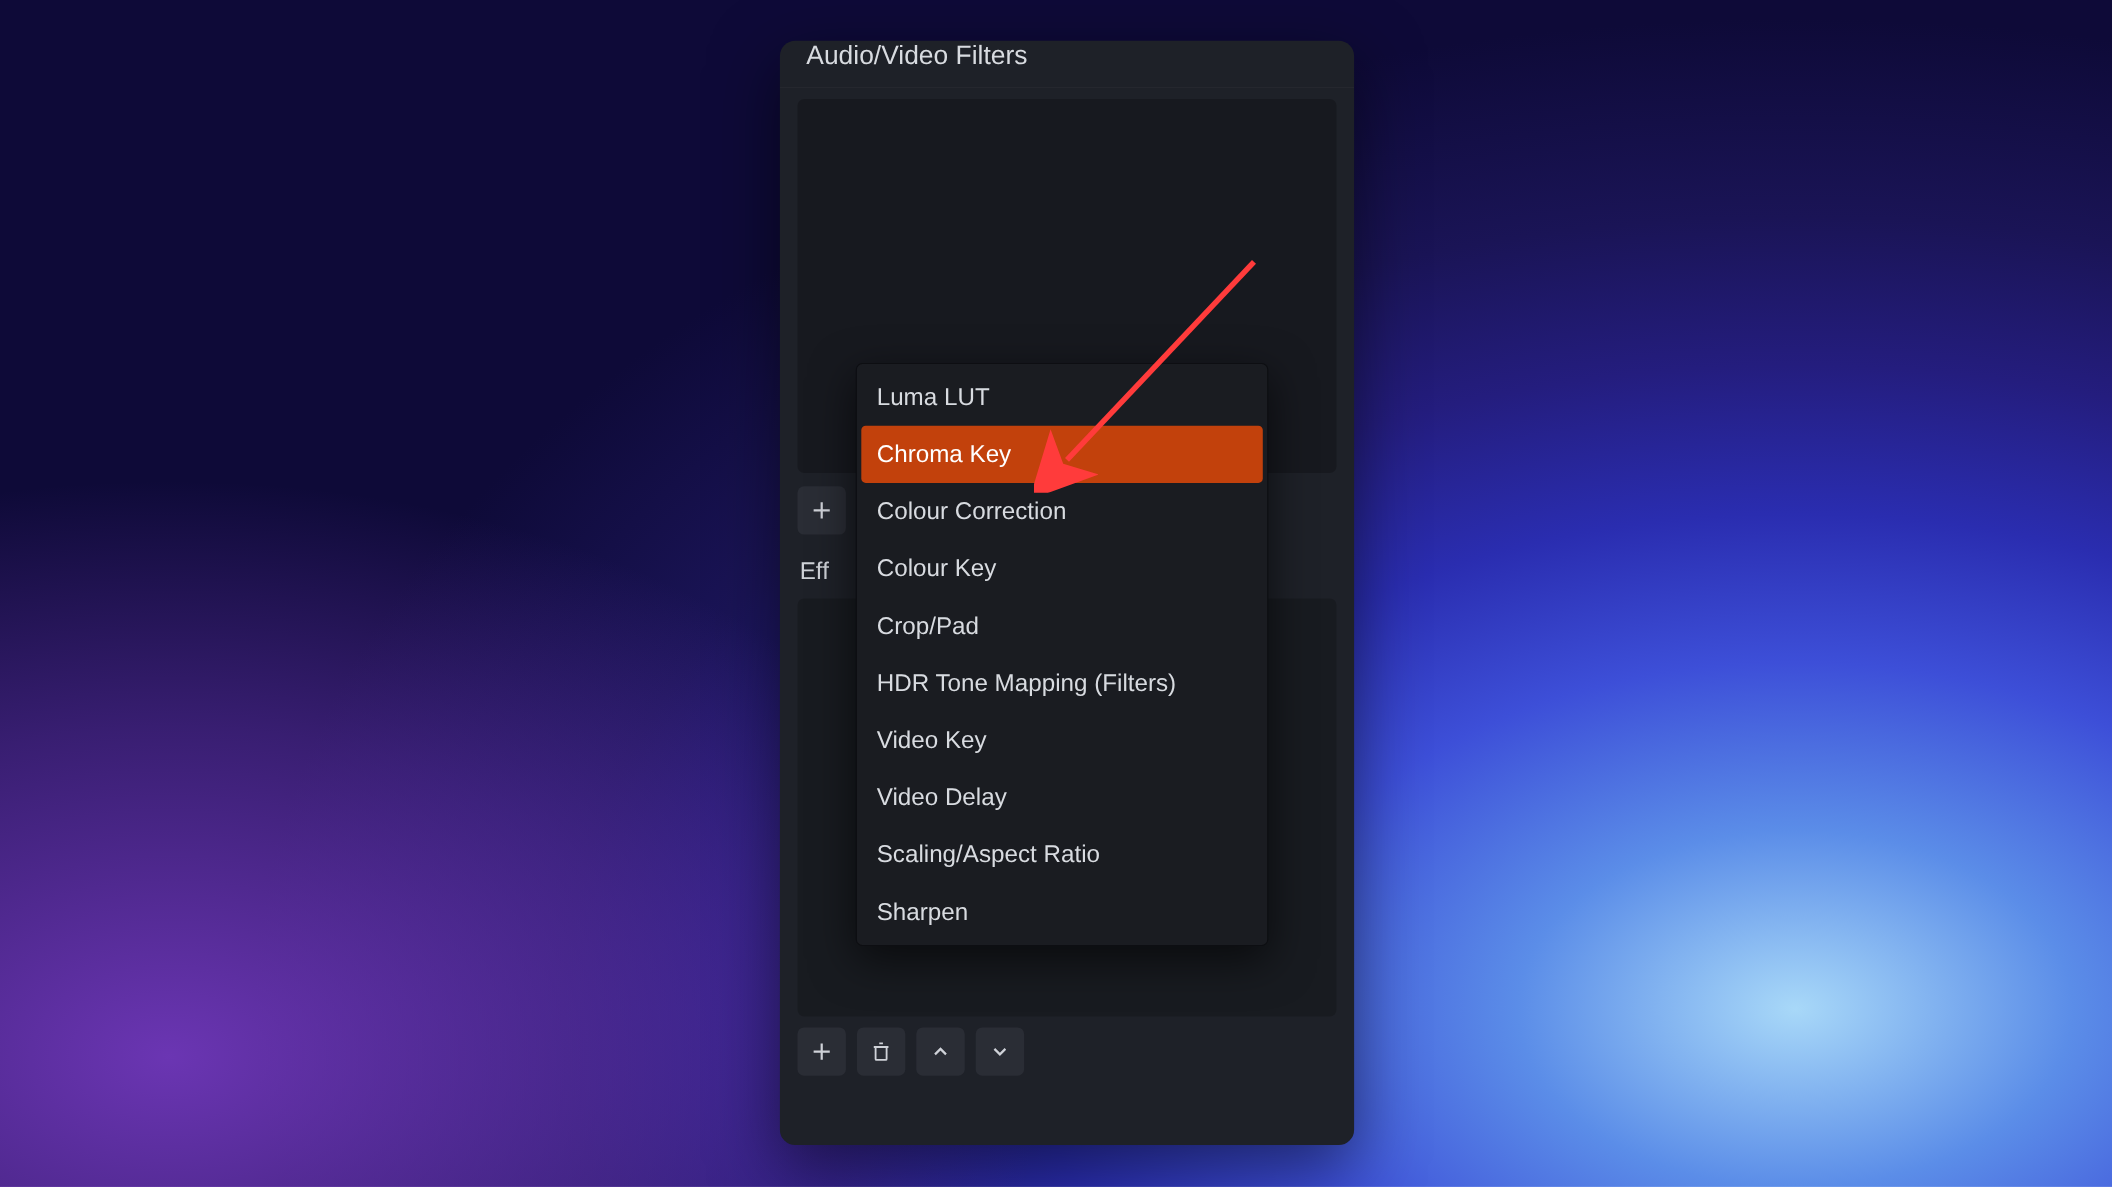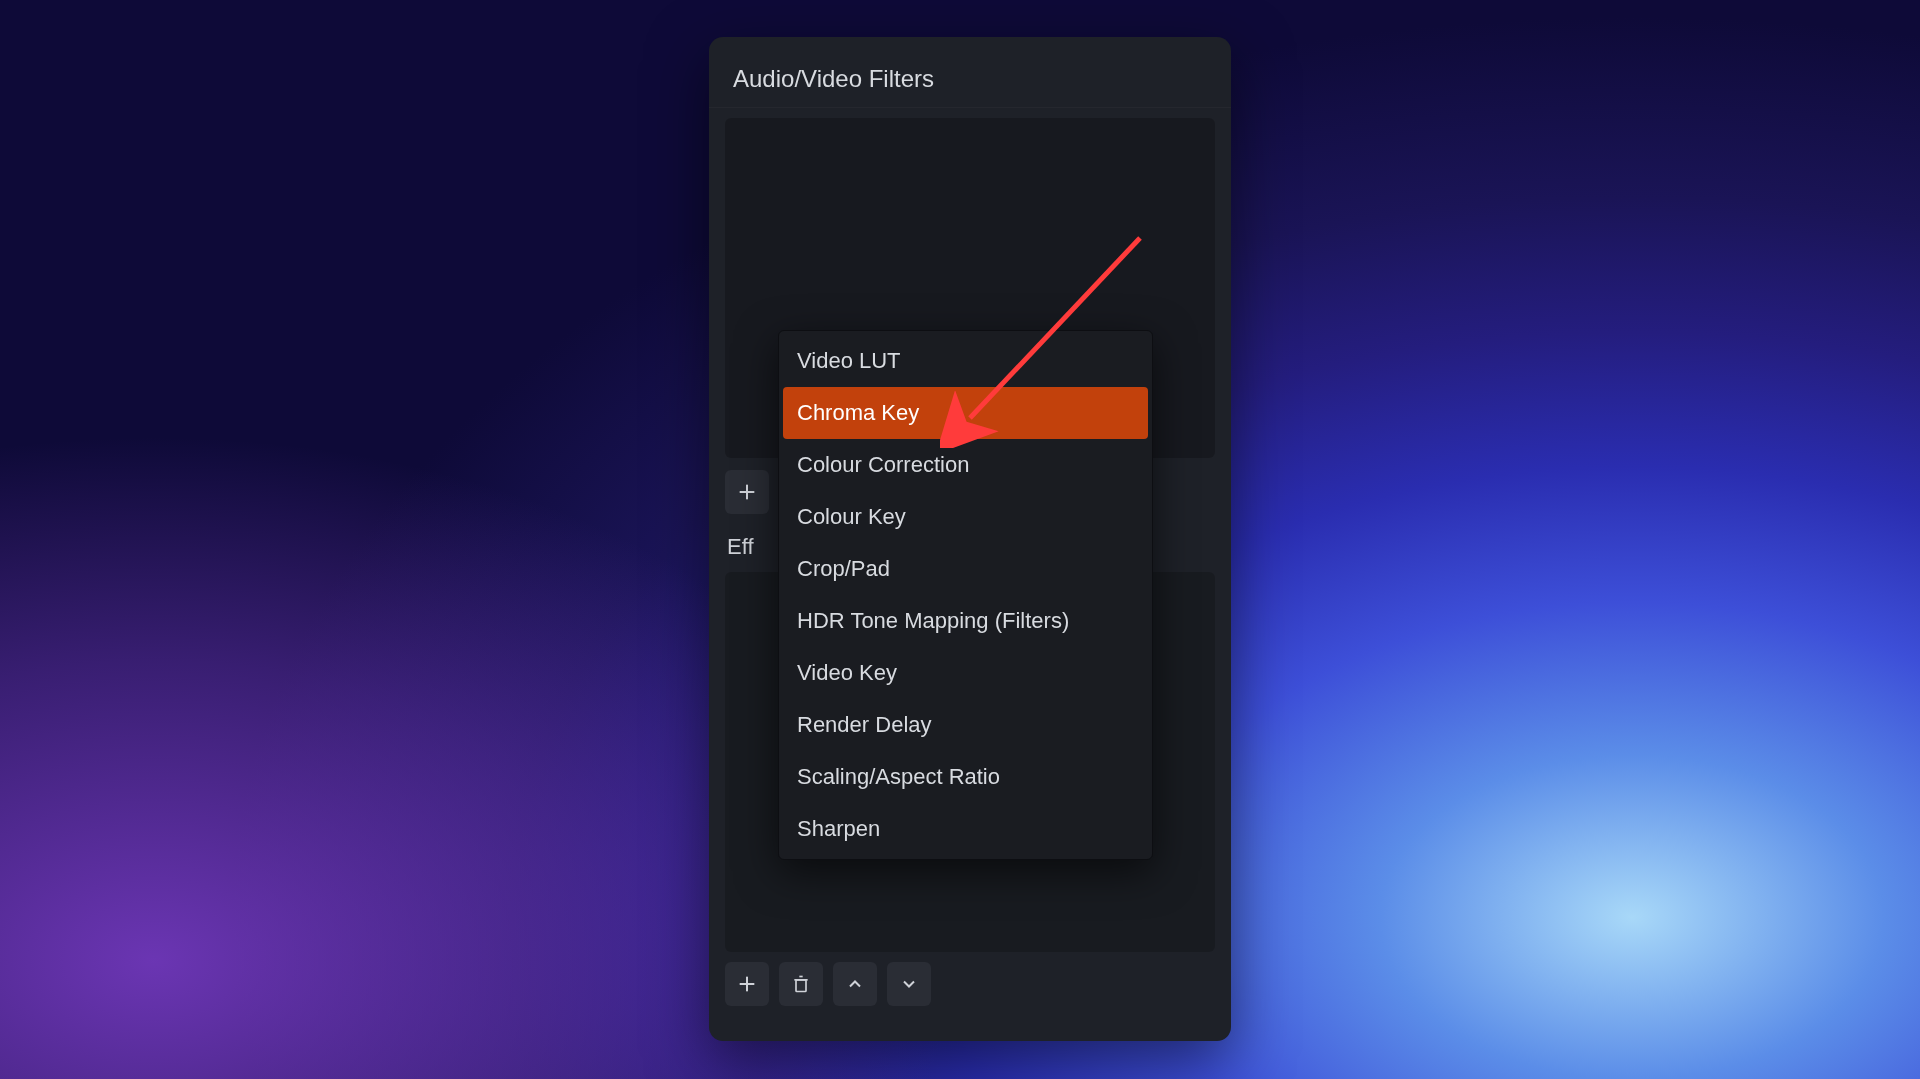--- a/index.html
+++ b/index.html
@@ -30,21 +30,21 @@
     left: 709px;
     top: 37px;
     width: 522px;
     height: 1004px;
     background: #1e2128;
     border-radius: 14px;
     box-shadow: 0 20px 60px rgba(0,0,0,0.5);
     overflow: hidden;
   }
   .panel-header {
-    padding: 28px 24px 14px 24px;
+    padding: 0 24px 14px 24px;
     color: #d8dbe0;
     font-size: 24px;
     font-weight: 400;
     border-bottom: 1px solid rgba(255,255,255,0.03);
   }
   .empty-area {
     height: 340px;
     margin: 10px 16px;
     background: rgba(0,0,0,0.22);
     border-radius: 6px;
@@ -156,28 +156,28 @@
     </div>
     <div class="icon-btn">
       <svg width="20" height="20" viewBox="0 0 24 24" fill="none" stroke-width="2.4">
           <polyline points="6,9 12,15 18,9"></polyline>
         </svg>
     </div>
   </div>
 </div>
 
 <div class="dropdown" id="dropdown">
-    <div class="menu-item">Video LUT</div>
+    <div class="menu-item">Luma LUT</div>
     <div class="menu-item selected">Chroma Key</div>
     <div class="menu-item">Colour Correction</div>
     <div class="menu-item">Colour Key</div>
     <div class="menu-item">Crop/Pad</div>
     <div class="menu-item">HDR Tone Mapping (Filters)</div>
     <div class="menu-item">Video Key</div>
-    <div class="menu-item">Render Delay</div>
+    <div class="menu-item">Video Delay</div>
     <div class="menu-item">Scaling/Aspect Ratio</div>
     <div class="menu-item">Sharpen</div>
   </div>
 
 <svg class="arrow" width="220" height="220" viewBox="0 0 220 220">
   <defs>
     <marker id="ahead" markerWidth="12" markerHeight="12" refX="2" refY="6" orient="auto">
       <path d="M0,0 L12,6 L0,12 L3,6 Z" fill="#ff3b3b"></path>
     </marker>
   </defs>

